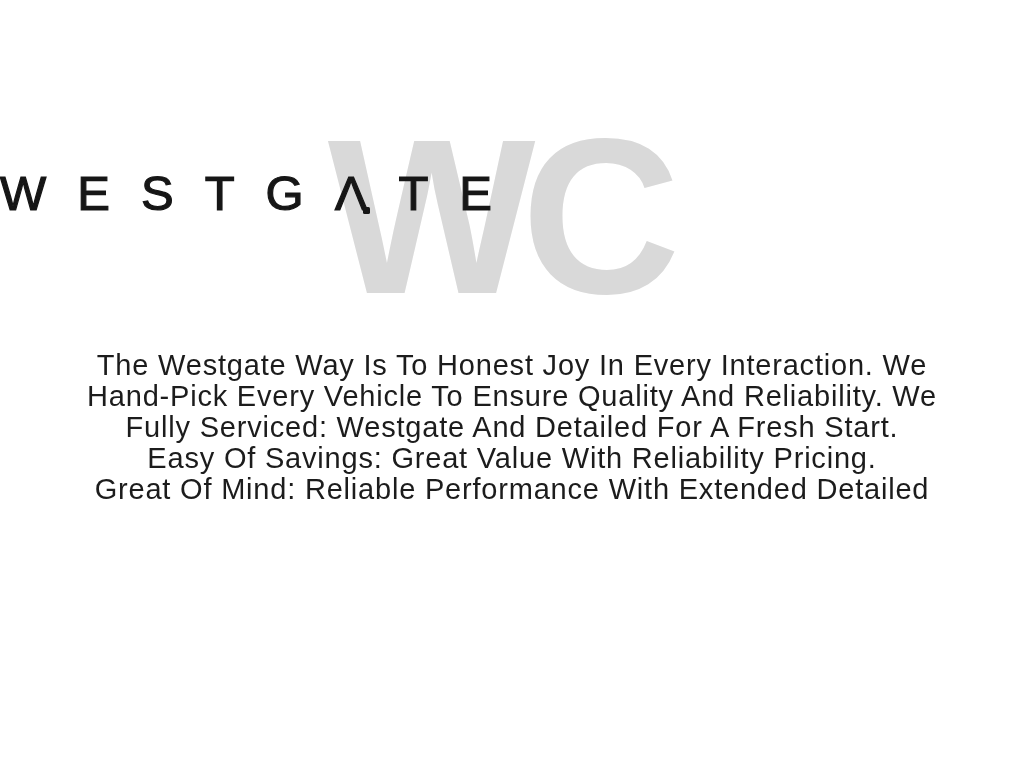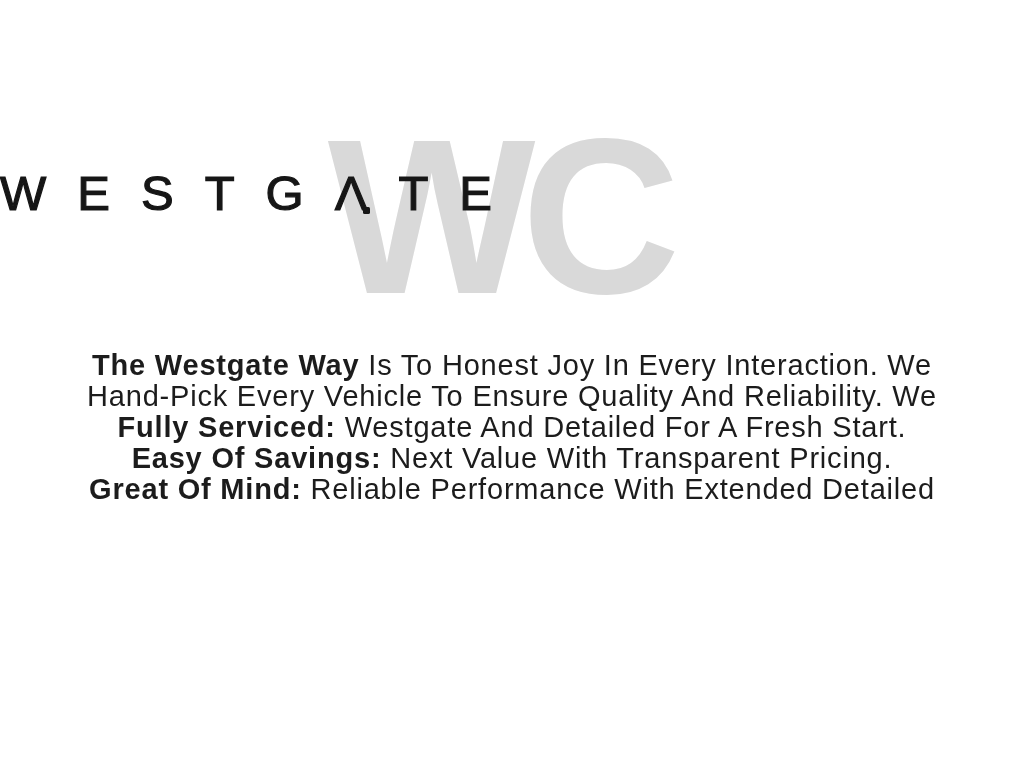--- a/index.html
+++ b/index.html
@@ -65,21 +65,21 @@
     right: 30px;
     text-align: center;
     color: var(--text, #1c1c1c);
     font-size: 29px;
     line-height: 31px;
     letter-spacing: 0.8px;
   }
   .content p { margin: 0; }
   .content .line { display: block; }
   .benefit { margin-top: 35px; }
-  strong, b { font-weight: 700; }
+  strong, b { font-weight: 400; }
 </style>
 </head>
 <body>
 
 <div class="page" style="--bg: #ffffff; --wm: #d9d9d9; --logo: #161616; --text: #1c1c1c;">
 
   <header class="logo">
     <div class="watermark">WC</div>
     <div class="logo-line logo-line-1">
       <span class="logo-text"><span class="lch">W</span><span class="lch">E</span><span class="lch">S</span><span class="lch">T</span><span class="lch">G</span><span class="lch lch-a">Λ<i class="adot"></i></span><span class="lch">T</span><span class="lch">E</span></span>
@@ -88,18 +88,18 @@
 
   <main class="content">
 
     <p class="intro">
       <span class="line"><strong>The Westgate Way</strong><span> Is To Honest Joy In Every Interaction. We</span></span>
       <span class="line">Hand-Pick Every Vehicle To Ensure Quality And Reliability. We</span>
     </p>
 
     <p class="benefit"><strong>Fully Serviced:</strong><span> Westgate And Detailed For A Fresh Start.</span></p>
 
-    <p class="benefit"><strong>Easy Of Savings:</strong><span> Next Value With Transparent Pricing.</span></p>
+    <p class="benefit"><strong>Easy Of Savings:</strong><span> Great Value With Reliability Pricing.</span></p>
 
     <p class="benefit"><strong>Great Of Mind:</strong><span> Reliable Performance With Extended Detailed</span></p>
 
   </main>
 </div>
 
 </body></html>

